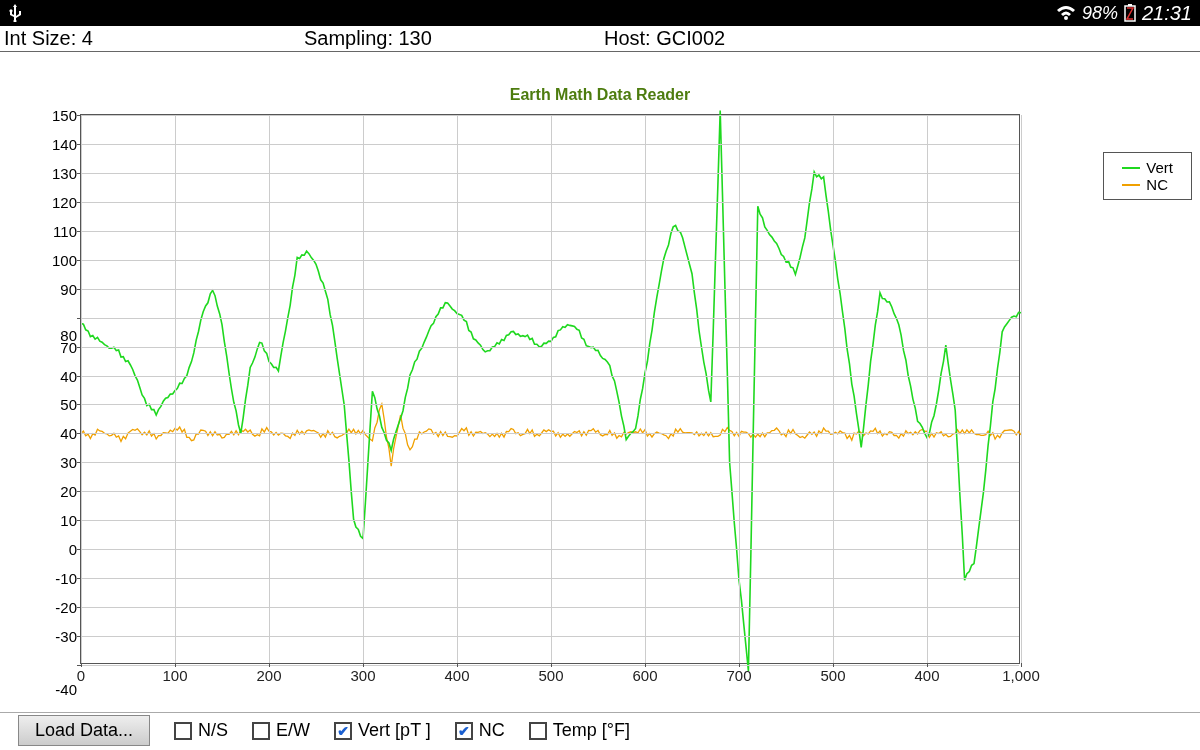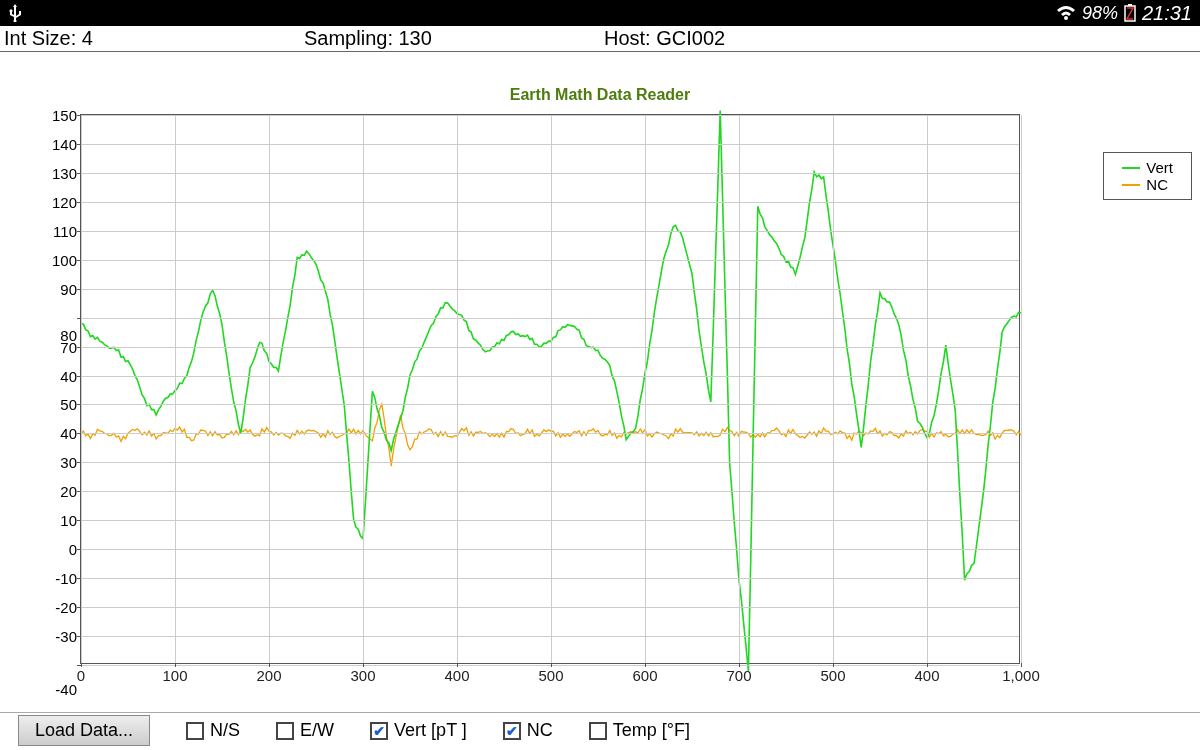--- a/index.html
+++ b/index.html
@@ -27,21 +27,21 @@
   .y-tick { position: absolute; right: 100%; margin-right: 4px; font-size: 15px; color:#000000; transform: translateY(-50%); }
   .x-tick { position: absolute; top: 100%; margin-top: 4px; font-size: 15px; color:#222; transform: translateX(-50%); }
   .tick-mark-y { position:absolute; left:-4px; width:4px; height:1px; background:#555; }
   .tick-mark-x { position:absolute; top:100%; width:1px; height:4px; background:#555; }
   svg.plot { position:absolute; left:0; top:0; width:100%; height:100%; overflow: visible; }
 
   .legend-box { position: absolute; right: 8px; top: 100px; background:#fff; border:1px solid #555; padding:6px 18px; font-size:15px; }
   .legend-row { display:flex; align-items:center; gap:6px; }
   .legend-swatch { width:18px; height:2px; }
 
-  .bottom-bar { height: 36px; display:flex; align-items:center; gap: 36px; padding: 0 18px; font-size: 18px; color:#000; border-top: 1px solid #aaa; }
+  .bottom-bar { height: 36px; display:flex; align-items:center; gap: 24px; padding: 0 18px; font-size: 18px; color:#000; border-top: 1px solid #aaa; }
   .load-btn { background: linear-gradient(#eee, #ccc); border:1px solid #888; padding: 4px 16px; font-size:18px; cursor:pointer; }
   .cb-group { display:flex; align-items:center; gap:6px; cursor:pointer; }
   .cb { width:18px; height:18px; border:2px solid #444; display:inline-flex; align-items:center; justify-content:center; font-size:14px; color:#1a5fd0; font-weight:bold; background:#fff; }
 </style>
 </head>
 <body>
 
 <div class="status-bar">
   <span class="status-left status-icon">
     <svg width="14" height="18" viewBox="0 0 14 18">

